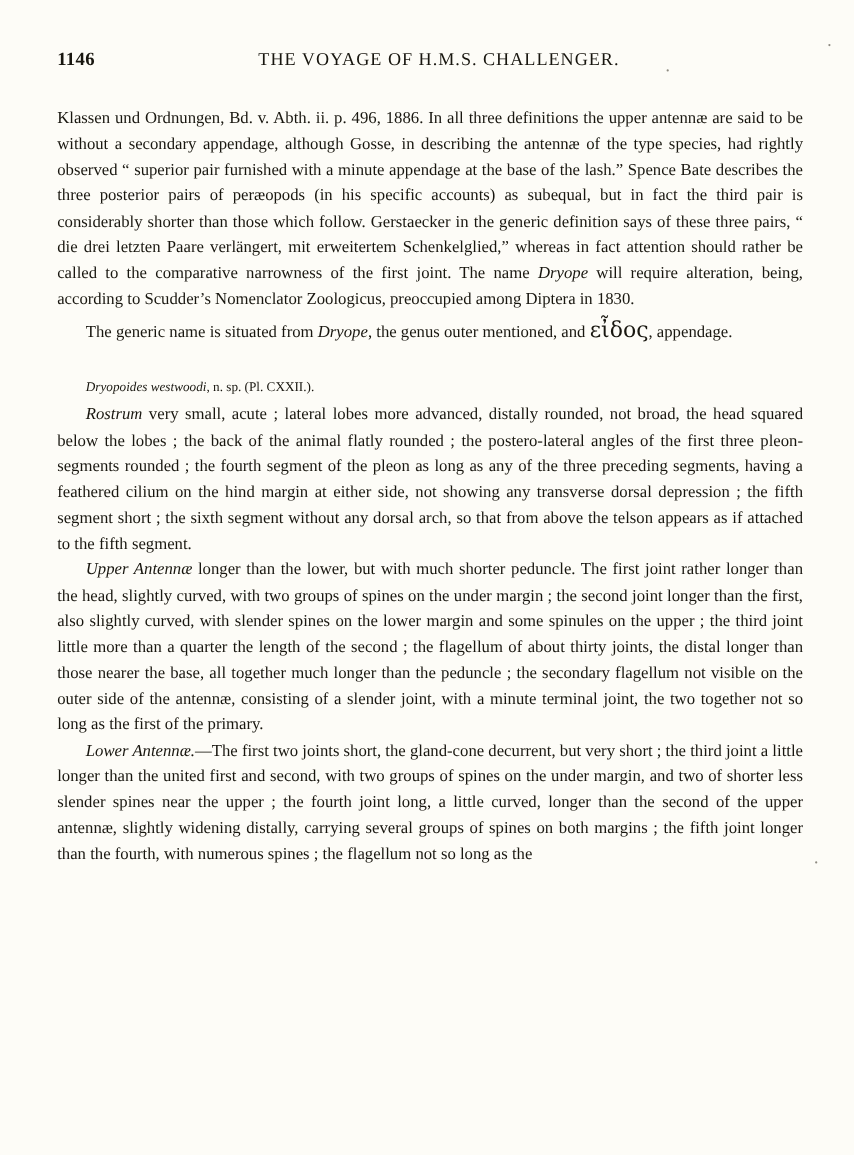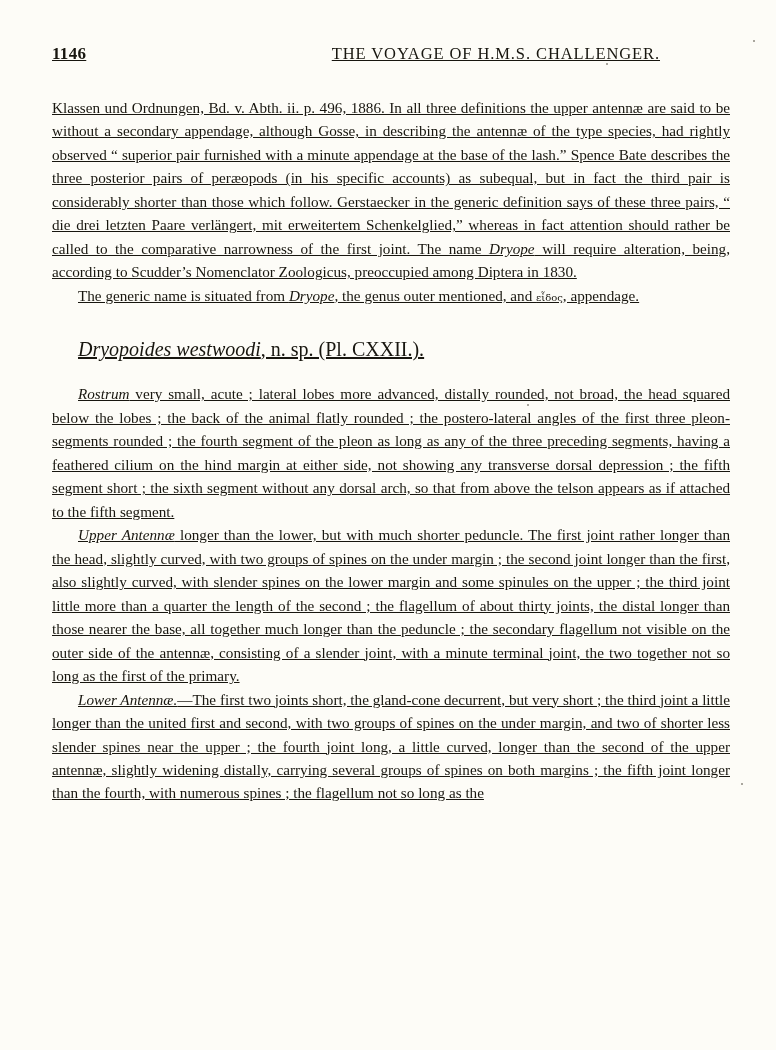--- a/index.html
+++ b/index.html
@@ -14,67 +14,66 @@
     color: #18160f;
     overflow: hidden;
     position: relative;
   }
   .page {
     position: relative;
     width: 776px;
     height: 924px;
     box-sizing: border-box;
     padding: 44px 46px 20px 52px;
-    text-decoration: underline;
   }
   .header {
     display: flex;
     align-items: baseline;
     margin-bottom: 30px;
     height: 22px;
   }
   .folio {
     font-size: 17px;
     font-weight: bold;
     letter-spacing: 0.3px;
     width: 86px;
     flex: none;
   }
   .running-title {
     flex: 1;
-    text-align: right;
+    text-align: center;
     font-size: 16.5px;
     letter-spacing: 0.9px;
     padding-right: 70px;
     white-space: nowrap;
   }
   .body-text {
     font-size: 15.2px;
     line-height: 1.545;
     text-align: justify;
     text-justify: inter-word;
   }
   p {
     margin: 0;
   }
   p.indent {
     text-indent: 26px;
   }
   .species-head {
     margin-top: 27px;
-    margin-bottom: 17px;
+    margin-bottom: 5px;
     text-indent: 26px;
-    font-size: 20px;
+    font-size: 12px;
   }
   .ital {
     font-style: italic;
   }
   .greek {
     font-family: "DejaVu Serif", serif;
-    font-size: 10px;
+    font-size: 20px;
   }
   .dot-1 {
     position: absolute;
     width: 2px;
     height: 2px;
     background: #8d8a80;
     border-radius: 50%;
   }
   .speck-a { left: 753px; top: 40px; }
   .speck-b { left: 606px; top: 63px; }

